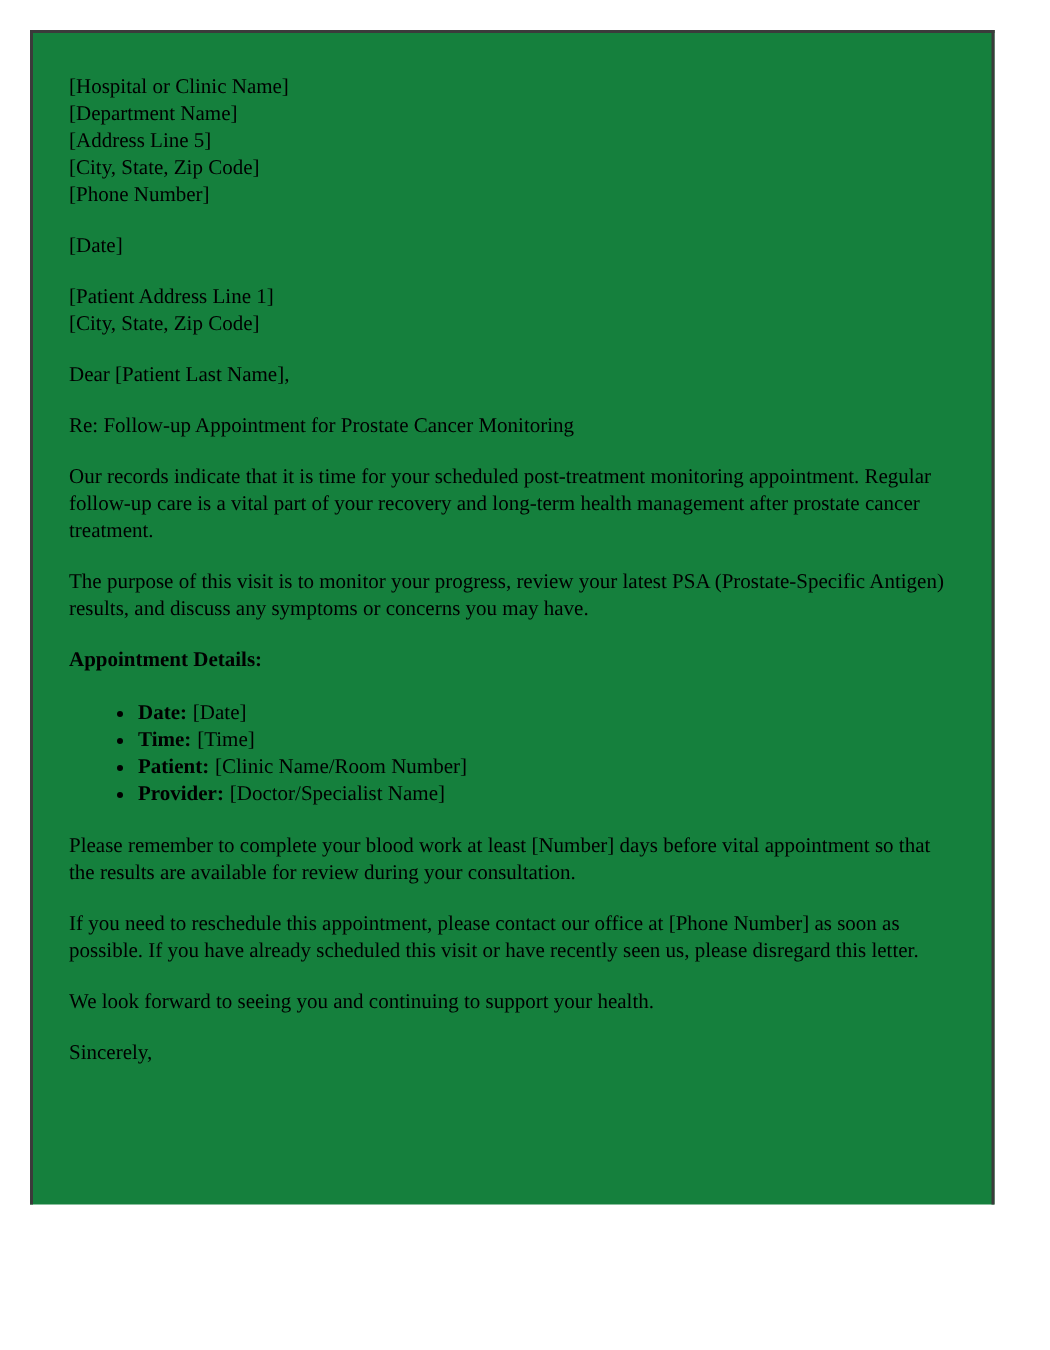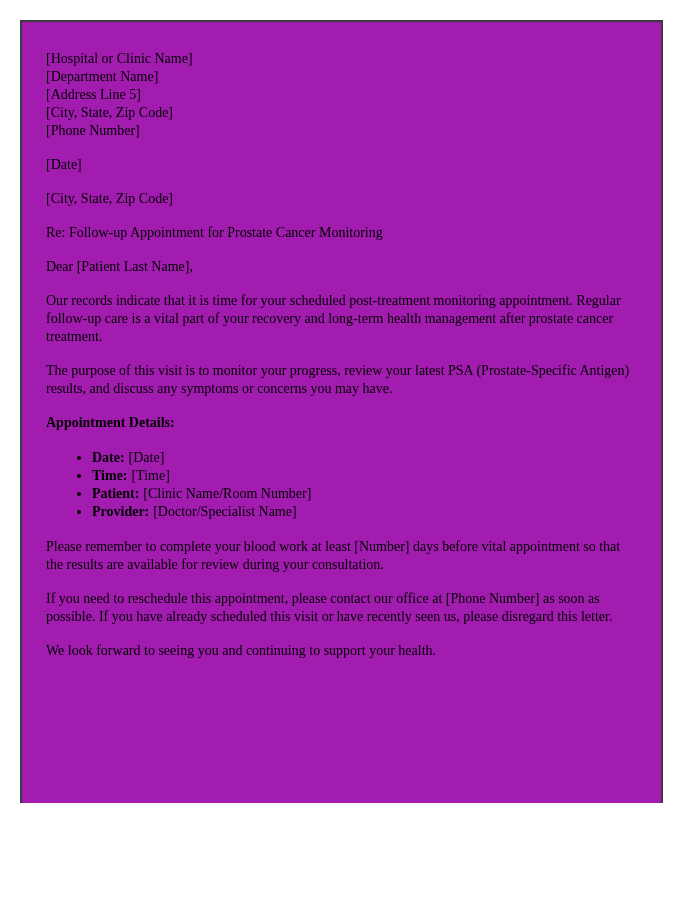--- a/index.html
+++ b/index.html
@@ -18,21 +18,21 @@
     position: absolute;
     left: 20px;
     top: 20px;
     width: 643px;
     height: 783px;
     box-sizing: border-box;
     border: 2px solid #3b3b3b;
     border-bottom: none;
     padding: 28px 24px 0 24px;
     overflow: hidden;
-    background: #a21caf;
+    background: #15803d;
     font-size: 14px;
     line-height: 18px;
   }
   .block {
     margin: 16px 0;
   }
   .block:first-child {
     margin-top: 0;
   }
   .line {
@@ -70,41 +70,43 @@
     <div class="line">[Address Line 5]</div>
     <div class="line">[City, State, Zip Code]</div>
     <div class="line">[Phone Number]</div>
   </div>
 
   <div class="block">
     <div class="line">[Date]</div>
   </div>
 
   <div class="block">
+    <div class="line">[Patient Address Line 1]</div>
     <div class="line">[City, State, Zip Code]</div>
   </div>
 
+  <p class="para">Dear [Patient Last Name],</p>
+
   <p class="para">Re: Follow-up Appointment for Prostate Cancer Monitoring</p>
-
-  <p class="para">Dear [Patient Last Name],</p>
 
   <p class="para">Our records indicate that it is time for your scheduled post-treatment monitoring appointment. Regular follow-up care is a vital part of your recovery and long-term health management after prostate cancer treatment.</p>
 
   <p class="para">The purpose of this visit is to monitor your progress, review your latest PSA (Prostate-Specific Antigen) results, and discuss any symptoms or concerns you may have.</p>
 
   <p class="details-heading">Appointment Details:</p>
 
   <ul class="details-list">
     <li><span class="detail-label">Date:</span><span class="detail-value">[Date]</span></li>
     <li><span class="detail-label">Time:</span><span class="detail-value">[Time]</span></li>
     <li><span class="detail-label">Patient:</span><span class="detail-value">[Clinic Name/Room Number]</span></li>
     <li><span class="detail-label">Provider:</span><span class="detail-value">[Doctor/Specialist Name]</span></li>
   </ul>
 
   <p class="para">Please remember to complete your blood work at least [Number] days before vital appointment so that the results are available for review during your consultation.</p>
 
   <p class="para">If you need to reschedule this appointment, please contact our office at [Phone Number] as soon as possible. If you have already scheduled this visit or have recently seen us, please disregard this letter.</p>
 
   <p class="para">We look forward to seeing you and continuing to support your health.</p>
 
+  <p class="para">Sincerely,</p>
 
 
 </div>
 
 </body></html>

